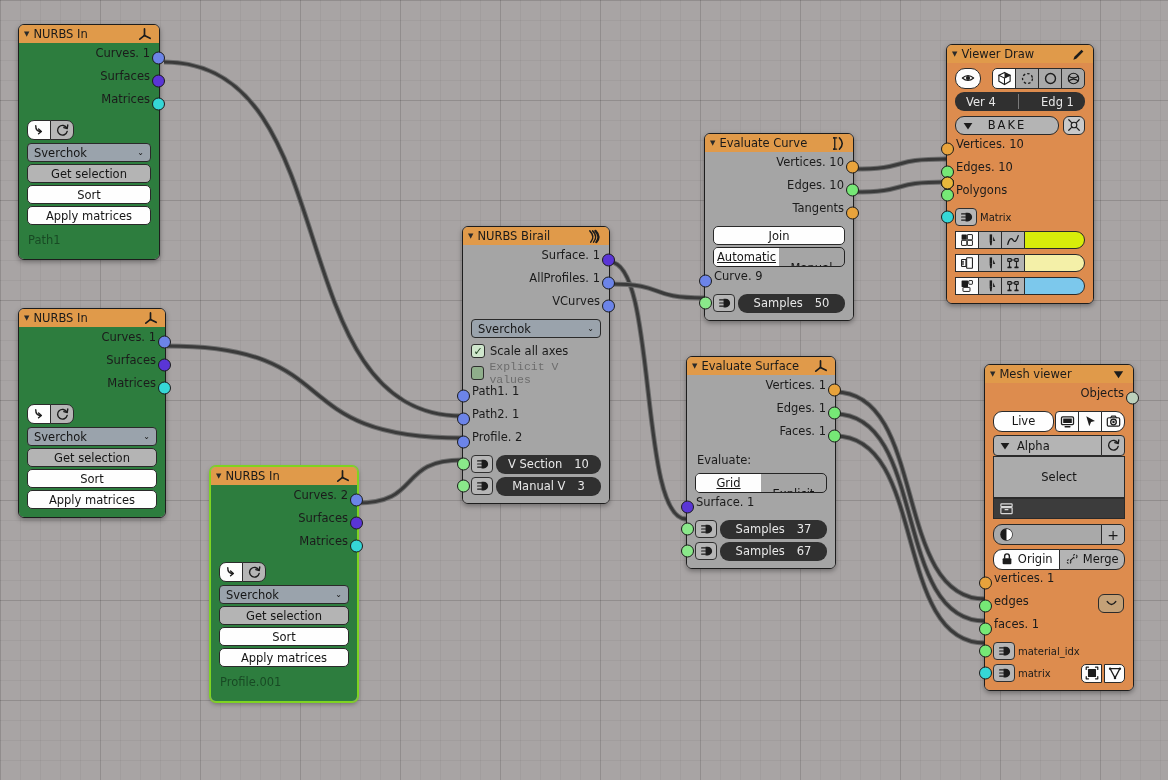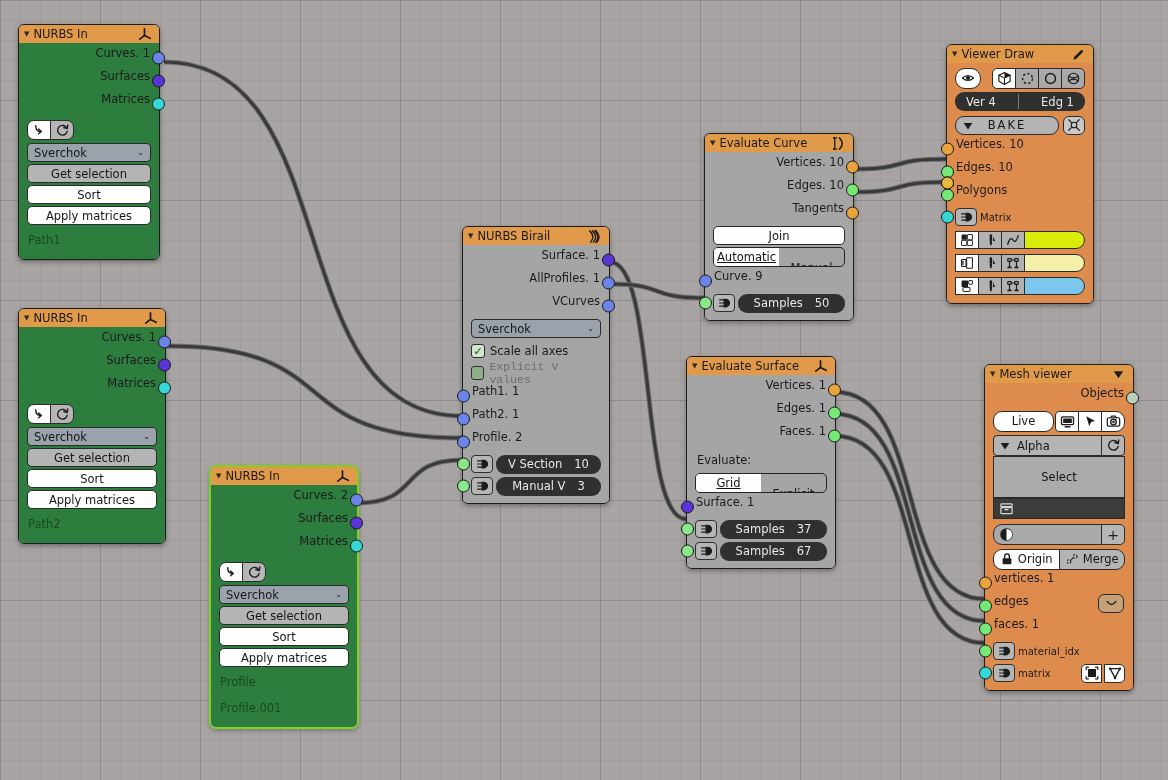--- a/index.html
+++ b/index.html
@@ -232,21 +232,20 @@
           <div class="widget">
             <div class="btn white" style="border-radius: 5px;">
               <span>Sort</span>
             </div>
           </div>
           <div class="widget">
             <div class="btn white" style="border-radius: 5px;">
               <span>Apply matrices</span>
             </div>
           </div>
-          <div class="pathtxt">Path2</div>
         </div>
       </div>
       <div class="node sel" style="left: 210px; top: 466px; width: 148px;">
         <div class="hdr">
           <span class="tri">▼</span>
           <span class="ttl">NURBS In</span>
           <span class="hicon">
             <svg width="15" height="15" viewBox="0 0 16 16">
               <path d="M8 2 L8 9" fill="none" stroke="#1c1c1c" stroke-width="1.8" stroke-linecap="round" stroke-linejoin="round"></path>
               <path d="M8 9 L3 13" fill="none" stroke="#1c1c1c" stroke-width="1.8" stroke-linecap="round" stroke-linejoin="round"></path>
@@ -295,21 +294,20 @@
           <div class="widget">
             <div class="btn white" style="border-radius: 5px;">
               <span>Sort</span>
             </div>
           </div>
           <div class="widget">
             <div class="btn white" style="border-radius: 5px;">
               <span>Apply matrices</span>
             </div>
           </div>
-          <div class="pathtxt">Profile</div>
           <div class="pathtxt">Profile.001</div>
         </div>
       </div>
       <div class="node" style="left: 462px; top: 226px; width: 148px;">
         <div class="hdr">
           <span class="tri">▼</span>
           <span class="ttl">NURBS Birail</span>
           <span class="hicon">
             <svg width="15" height="15" viewBox="0 0 16 16">
               <path d="M3 2 Q9 8 4 14" fill="none" stroke="#1c1c1c" stroke-width="1.6" stroke-linecap="round" stroke-linejoin="round"></path>

